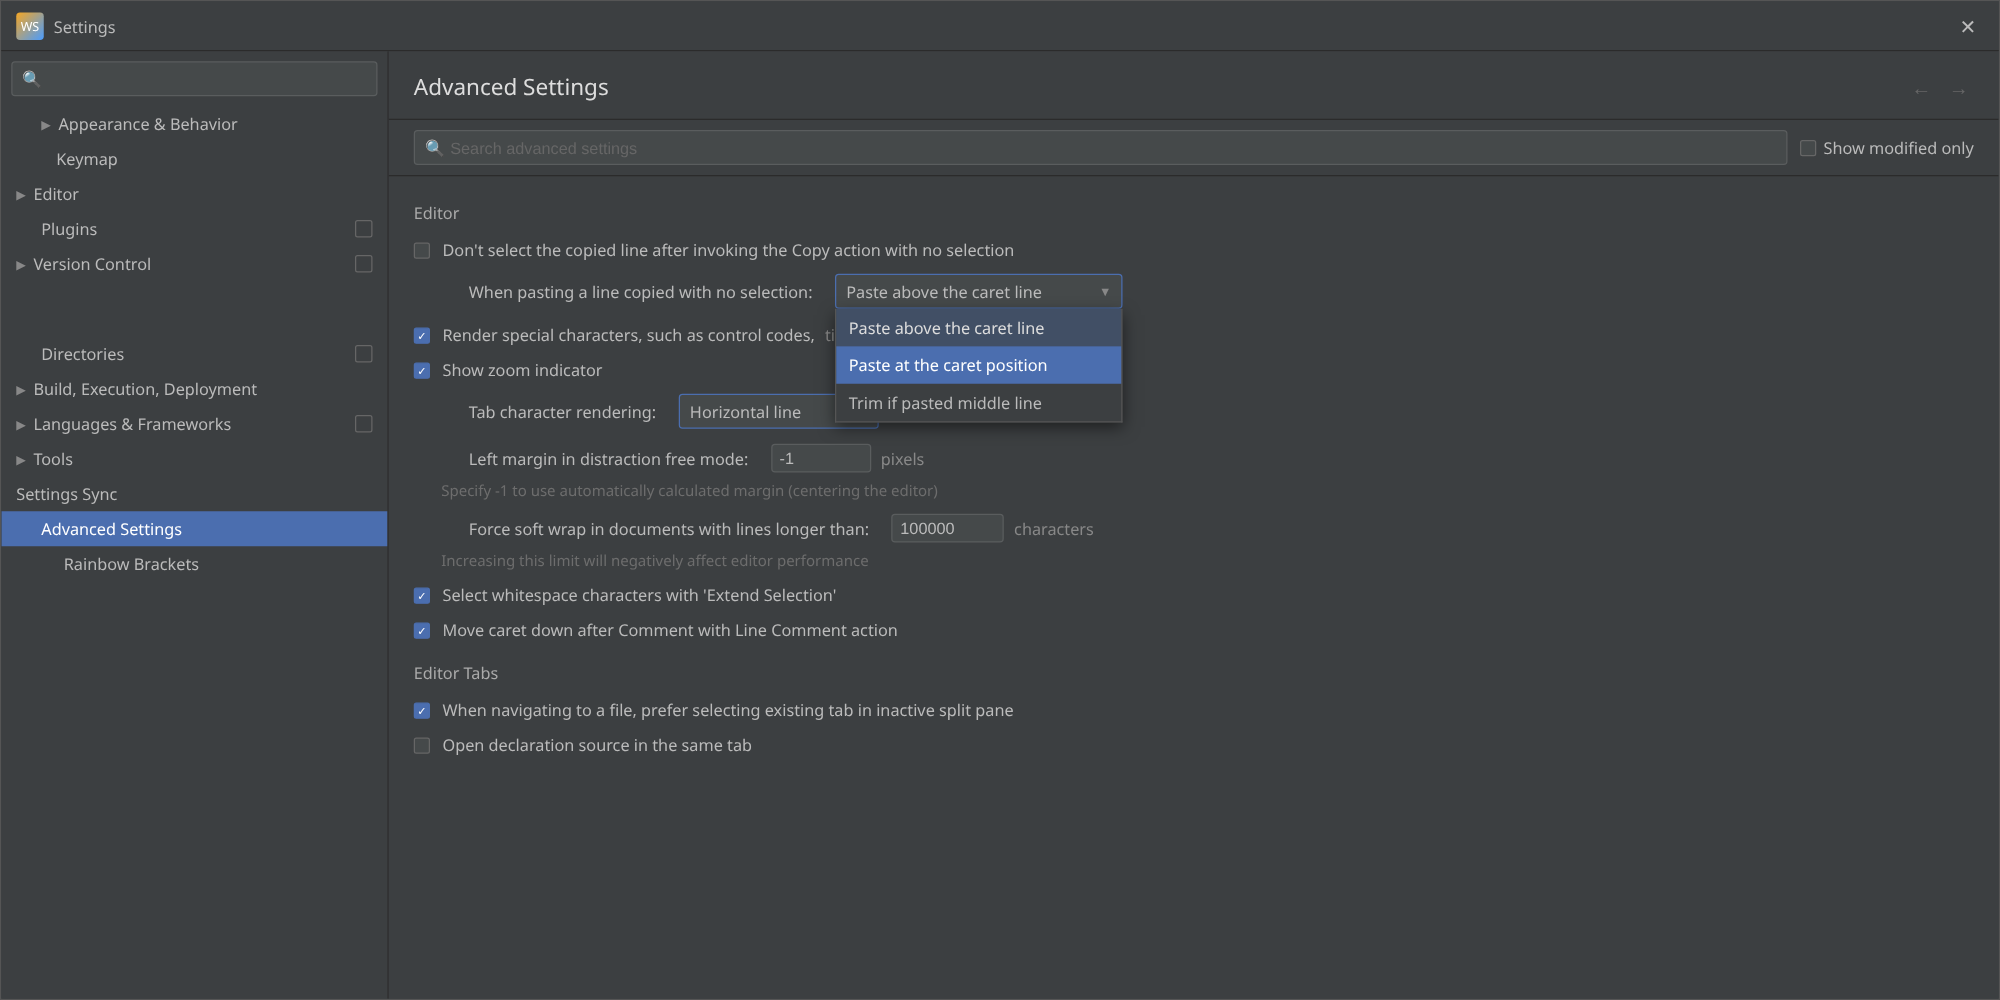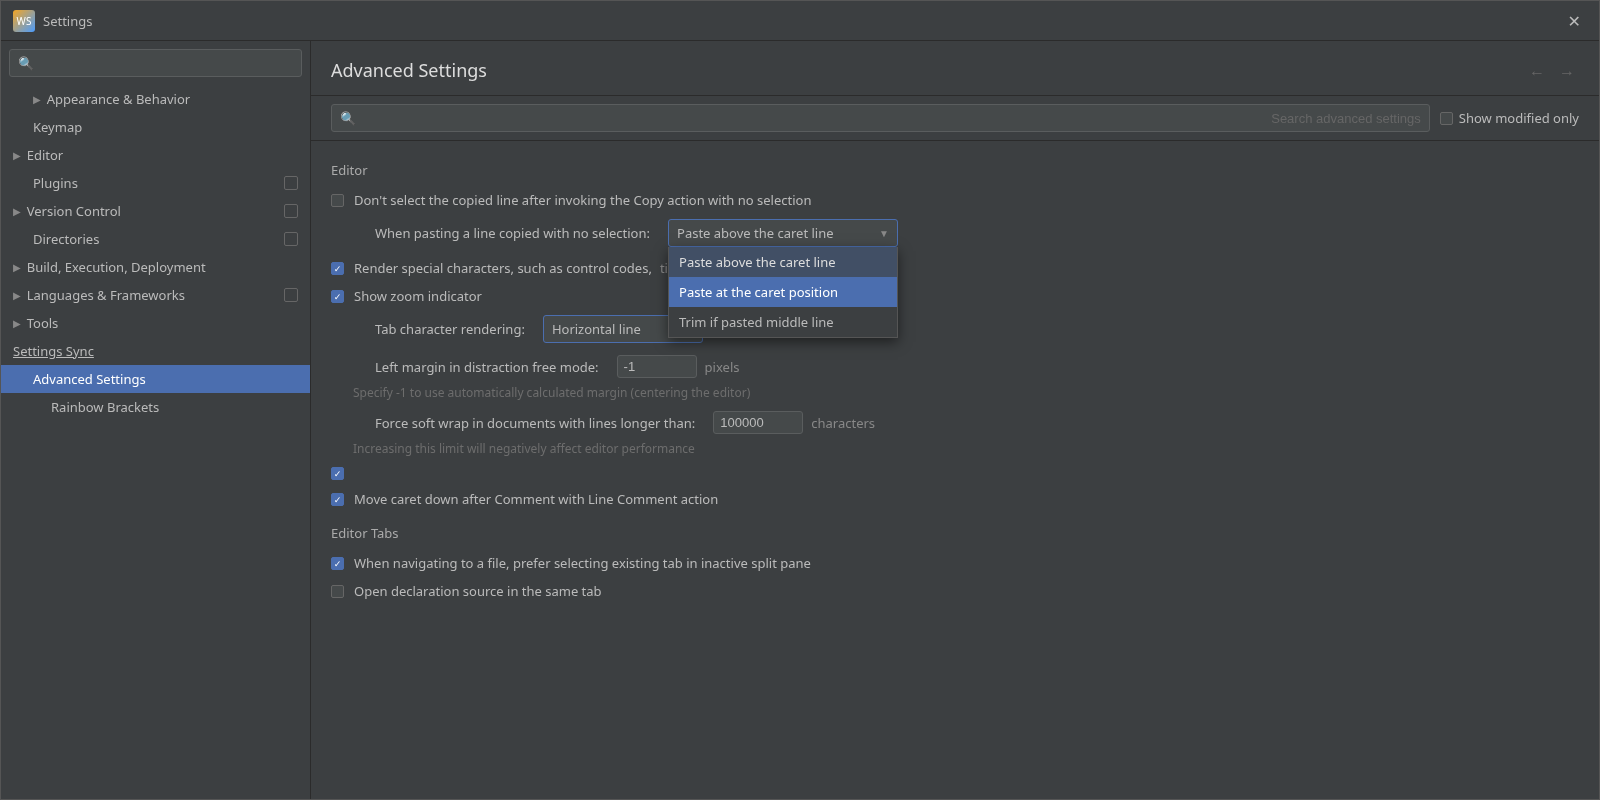--- a/index.html
+++ b/index.html
@@ -189,21 +189,20 @@
       color: #888;
     }
     .search-advanced input {
       background: transparent;
       border: none;
       outline: none;
       color: #14b8a6;
       font-size: 13px;
       width: 100%;
       margin-left: 4px;
-      text-align: right;
     }
     .search-advanced input::placeholder { color: #666; }
 
     .show-modified {
       display: flex;
       align-items: center;
       gap: 6px;
       color: #bbbbbb;
       white-space: nowrap;
       flex-shrink: 0;
@@ -365,54 +364,54 @@
     <div class="sidebar">
       <div class="search-box">
         <span>🔍</span>
         <input type="text" placeholder="" style="">
       </div>
 
       <div class="nav-item nav-item-indent">
         <span class="arrow">▶</span>
         <span>Appearance &amp; Behavior</span>
       </div>
-      <div class="nav-item" style="padding-left:32px;">
+      <div class="nav-item" style="padding-left:44px;">
         <span>Keymap</span>
       </div>
       <div class="nav-item">
         <span class="arrow">▶</span>
         <span>Editor</span>
       </div>
       <div class="nav-item" style="padding-left:32px;">
         <span>Plugins</span>
         <div class="badge" style="margin-left:auto;width:14px;height:14px;border:1px solid #666;border-radius:2px;display:flex;align-items:center;justify-content:center;font-size:9px;color:#888;"></div>
       </div>
       <div class="nav-item">
         <span class="arrow">▶</span>
         <span>Version Control</span>
         <div class="badge" style="margin-left:auto;width:14px;height:14px;border:1px solid #666;border-radius:2px;display:flex;align-items:center;justify-content:center;font-size:9px;color:#888;"></div>
       </div>
-      <div class="nav-item" style="padding-left:32px;">
+      <div class="nav-item" style="padding-left:32px;margin-top:44px;">
         <span>Directories</span>
         <div class="badge" style="margin-left:auto;width:14px;height:14px;border:1px solid #666;border-radius:2px;display:flex;align-items:center;justify-content:center;font-size:9px;color:#888;"></div>
       </div>
       <div class="nav-item">
         <span class="arrow">▶</span>
         <span>Build, Execution, Deployment</span>
       </div>
       <div class="nav-item">
         <span class="arrow">▶</span>
         <span>Languages &amp; Frameworks</span>
         <div class="badge" style="margin-left:auto;width:14px;height:14px;border:1px solid #666;border-radius:2px;display:flex;align-items:center;justify-content:center;font-size:9px;color:#888;"></div>
       </div>
       <div class="nav-item">
         <span class="arrow">▶</span>
         <span>Tools</span>
       </div>
-      <div class="nav-item" style="text-decoration:underline;">
+      <div class="nav-item" style="">
         <span>Settings Sync</span>
       </div>
       <div class="nav-item active" style="padding-left:32px;">
         <span>Advanced Settings</span>
       </div>
       <div class="nav-item" style="padding-left:50px;">
         <span>Rainbow Brackets</span>
       </div>
     </div>
 
@@ -497,20 +496,23 @@
 
         <div class="setting-inline" style="margin-top:4px;">
           <span class="setting-label-text">Force soft wrap in documents with lines longer than:</span>
           <input type="text" class="text-input" value="100000" style="width: 90px;">
           <span class="characters-label">characters</span>
         </div>
         <div class="hint-text">Increasing this limit will negatively affect editor performance</div>
 
         <div class="setting-row" style="margin-top:4px;">
           <div class="checkbox checked">✓</div>
+          <label>
+            <span>Select whitespace characters with 'Extend Selection'</span>
+          </label>
         </div>
 
         <div class="setting-row">
           <div class="checkbox checked">✓</div>
           <label>
             <span>Move caret down after Comment with Line Comment action</span>
           </label>
         </div>
 
         <div class="section-divider"></div>

